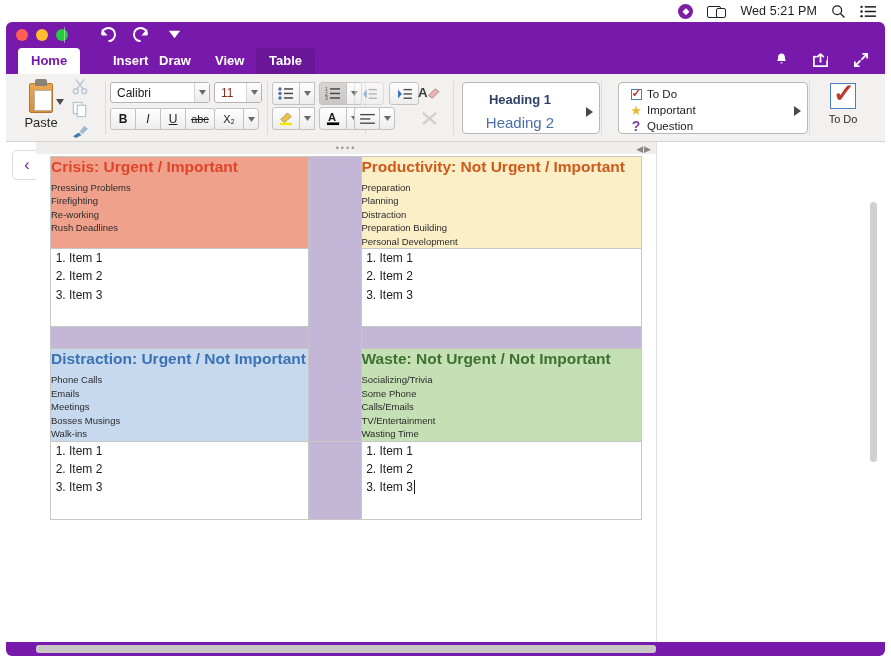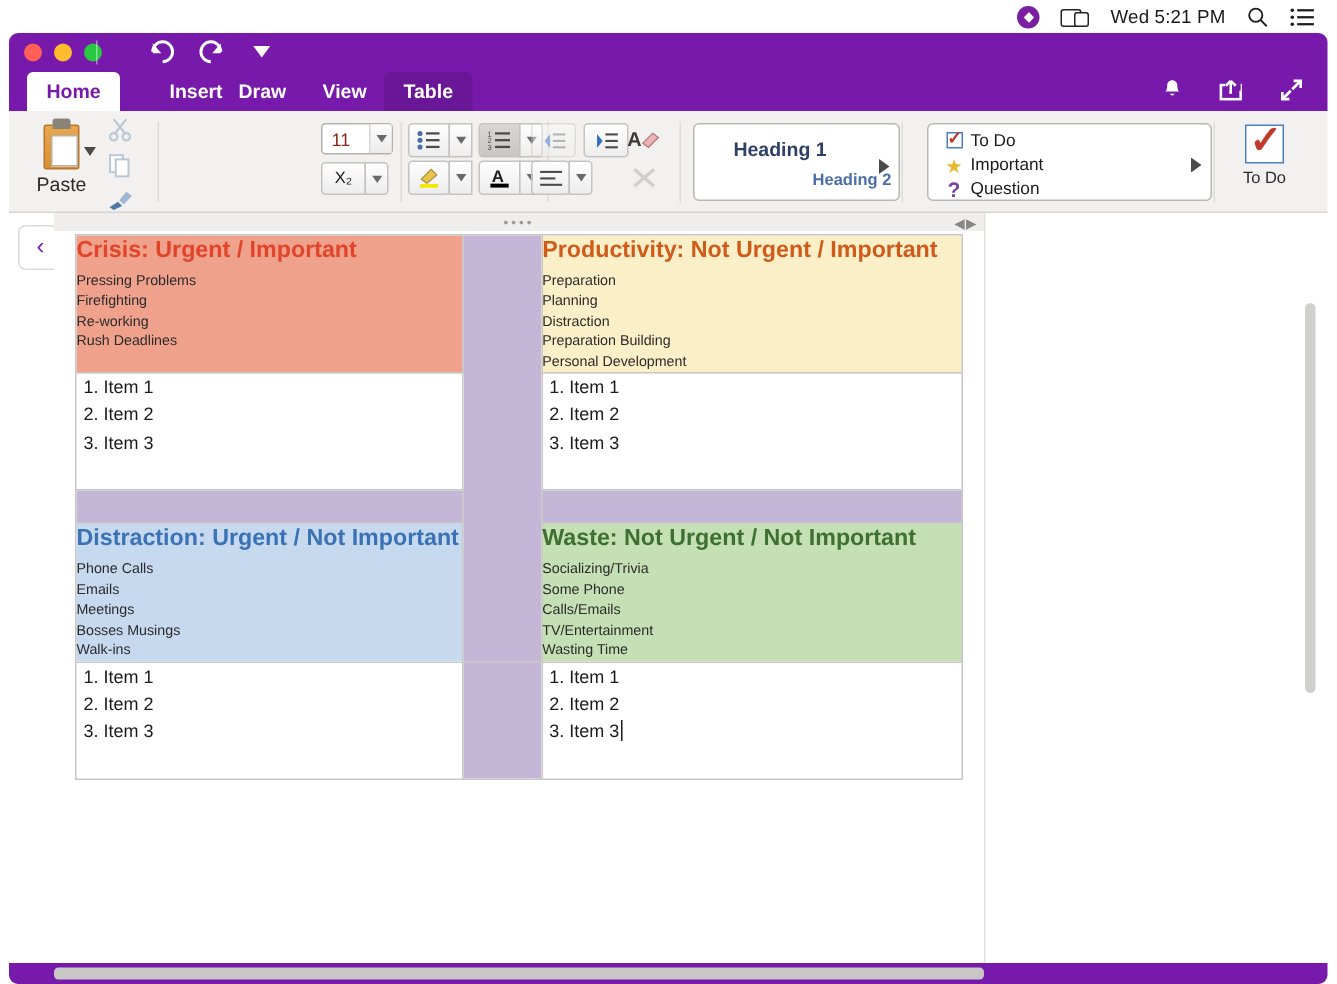--- a/index.html
+++ b/index.html
@@ -130,21 +130,21 @@
   .clearfmt { left: 408px; width: 40px; padding-top: 8px; }
 
   .stylesgrp { left: 456px; width: 140px; padding-top: 8px; }
   .stylebox {
     width: 138px; height: 52px; border:1px solid #b9b7b5; border-radius:4px;
     background:#fff; position:relative;
   }
   .h1s { position:absolute; left:0; top:9px; width:114px; text-align:center;
          font-size: 13px; font-weight:bold; color:#2f3f66; }
   .h2s { position:absolute; left:0; top:31px; width:114px; text-align:center;
-         font-size: 11px; font-weight:bold; color:#4a6fa8;margin-left:48px; }
+         font-size: 15px; font-weight:normal; color:#4a6fa8; }
   .stylearrow { position:absolute; right:6px; top:20px; }
 
   .taggrp { left: 612px; width: 192px; padding-top: 8px; }
   .tagbox {
     width: 190px; height: 52px; border:1px solid #b9b7b5; border-radius:4px;
     background:#fff; position:relative; padding: 3px 0 0 6px;
   }
   .tagrow { display:flex; align-items:center; height:16px; font-size:11.5px; color:#1b1b1b; }
   .tagrow .ti { width: 22px; text-align:center; }
   .chk {
@@ -392,20 +392,44 @@
           </svg>
       </span>
       <span class="mini">
         <svg width="17" height="15" viewBox="0 0 18 16">
             <path d="M1 13 L7 9 L10 12 L4 15 Z" fill="#4f79a8"></path>
             <path d="M8 8 L13 2 L17 5 L11 11 Z" fill="#9fb7cf"></path>
           </svg>
       </span>
     </div>
 
+    <div class="grp fontgrp">
+      <div class="combo" style="width:100px">
+        <span class="cbtxt">Calibri</span>
+        <span class="cbarrow">
+          <svg width="7" height="5" viewBox="0 0 7 5">
+              <path d="M0 0 H7 L3.5 5 Z" fill="#6a6a6a"></path>
+            </svg>
+        </span>
+      </div>
+      <div class="fmtrow" style="left:0;">
+        <div class="btn">
+            <b>B</b>
+          </div>
+        <div class="btn">
+            <i>I</i>
+          </div>
+        <div class="btn">
+            <u>U</u>
+          </div>
+        <div class="btn" style="width:30px">
+            <s style="font-size:11px">abc</s>
+          </div>
+      </div>
+    </div>
 
     <div class="grp fontsz sep">
       <div class="combo" style="width:48px">
         <span class="cbtxt num">11</span>
         <span class="cbarrow">
           <svg width="7" height="5" viewBox="0 0 7 5">
               <path d="M0 0 H7 L3.5 5 Z" fill="#6a6a6a"></path>
             </svg>
         </span>
       </div>

